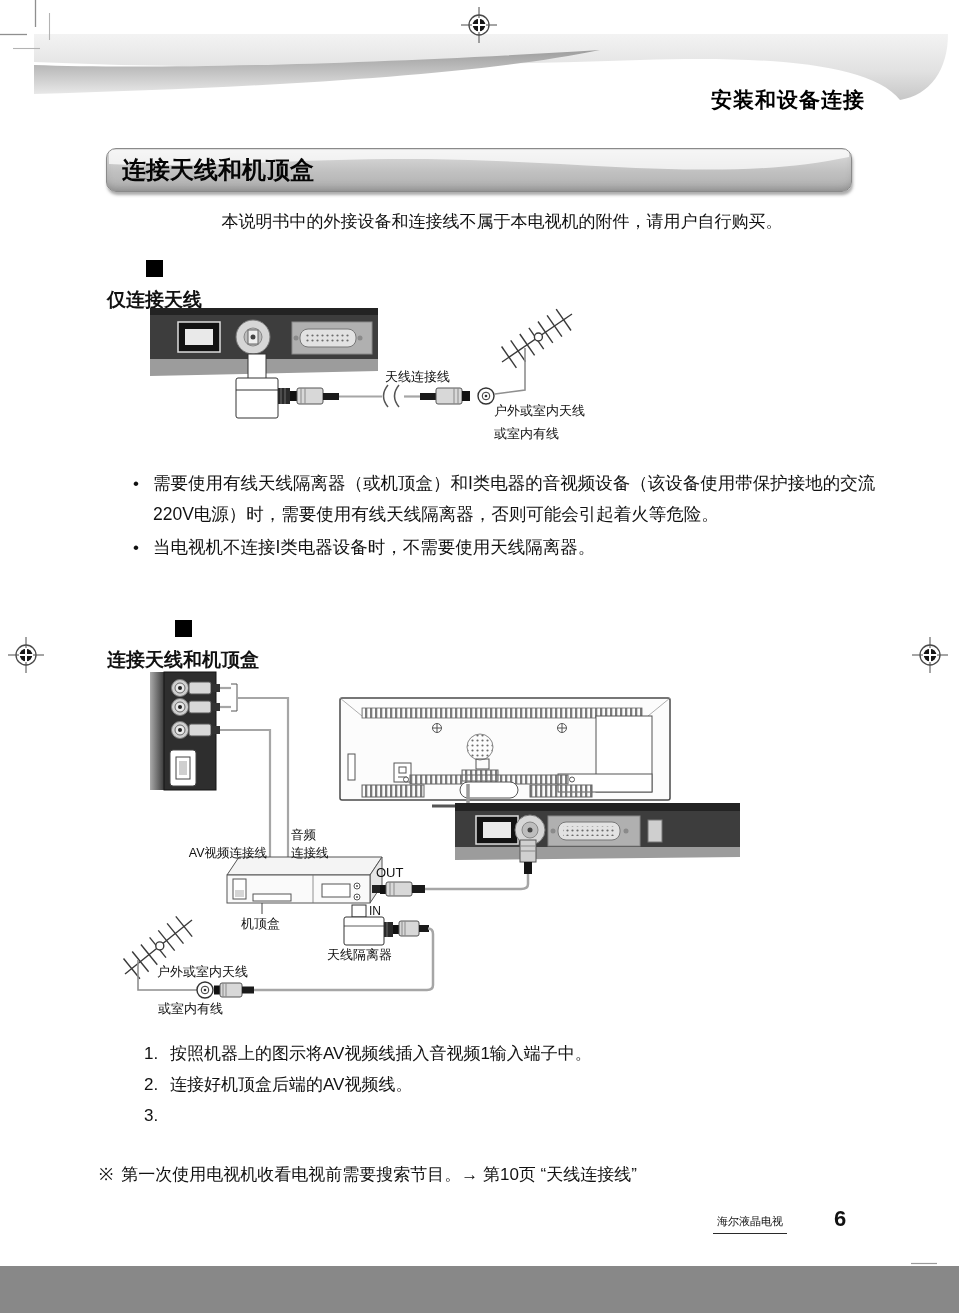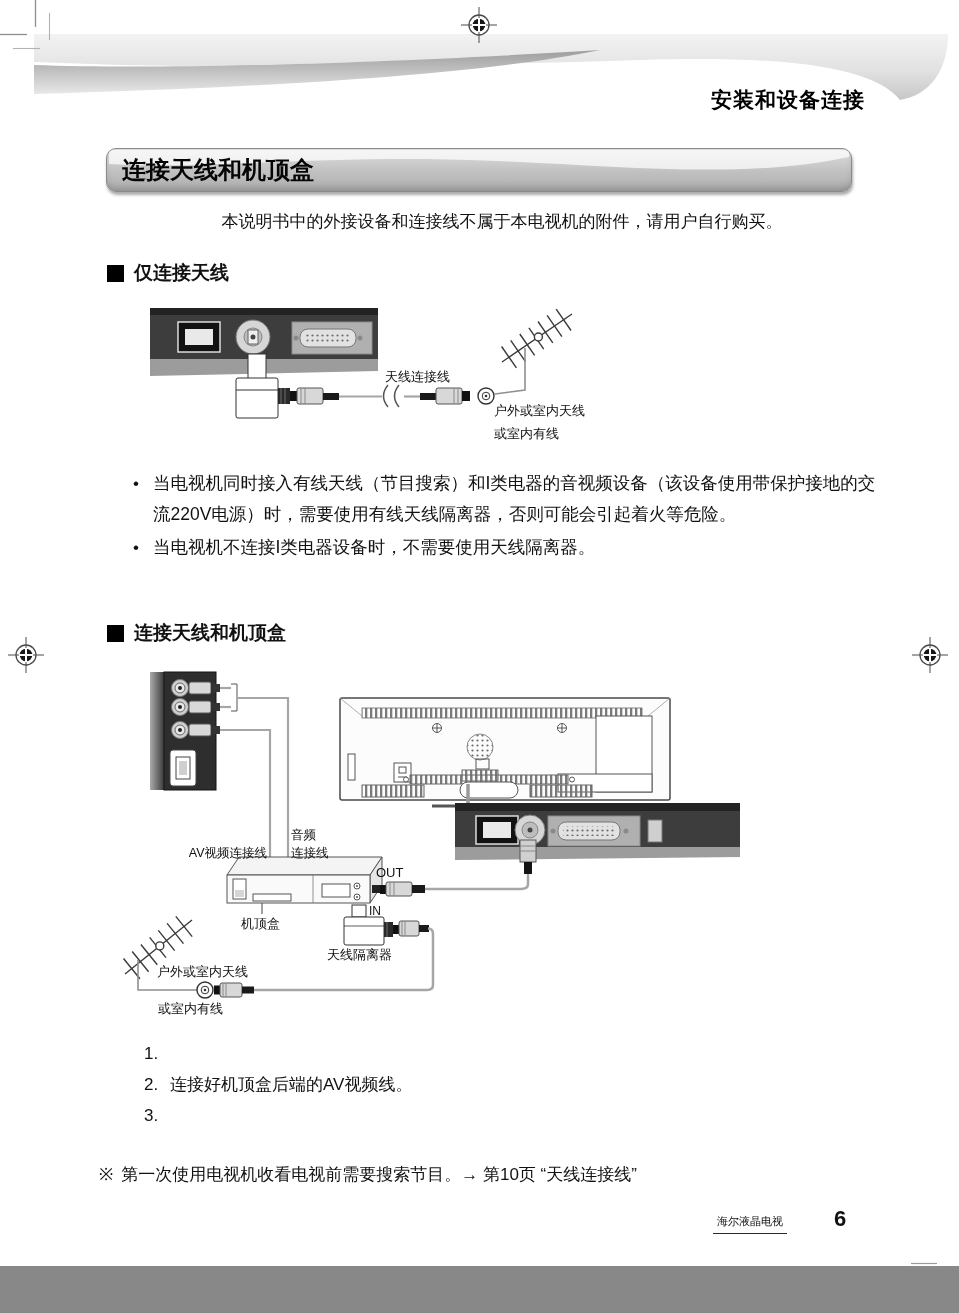--- a/index.html
+++ b/index.html
@@ -9,21 +9,21 @@
   
   .hdr-text{position:absolute;top:86px;right:94px;font-size:21px;font-weight:bold;color:#000;letter-spacing:1px;}
   
   .titlebar{position:absolute;left:106px;top:148px;width:744px;height:42px;border:1px solid #8a8a8a;
             border-radius:10px;background:linear-gradient(180deg,#dedede 0%,#c0c0c0 55%,#b0b0b0 100%);
             box-shadow:1px 3px 3px rgba(90,90,90,.5), inset 0 -6px 8px -4px rgba(60,60,60,.35);
             overflow:hidden;}
   .titlebar .gloss{position:absolute;left:0;top:0;width:100%;height:100%;pointer-events:none;}
   .titlebar .t{position:relative;z-index:2;font-size:24px;font-weight:bold;line-height:42px;padding-left:15px;color:#050505;}
   .intro{position:absolute;left:122px;top:210px;width:760px;font-size:17px;line-height:24px;text-align:center;}
-  .sect{position:absolute;display:flex;align-items:center;gap:10px;}
+  .sect{position:absolute;display:flex;align-items:center;gap:10px;flex-direction:column;}
   .sect .sq{width:17px;height:17px;background:#000;flex:0 0 auto;}
   .sect .lbl{font-size:19px;font-weight:bold;}
   .bullets{position:absolute;left:131px;top:468px;width:756px;list-style:none;margin:0;padding:0;}
   .bullets li{position:relative;padding-left:22px;font-size:17.5px;line-height:31px;}
   .bullets li + li{margin-top:2px;}
   .bullets li::before{content:"•";position:absolute;left:2px;top:0;font-size:17px;}
   .steps{position:absolute;left:144px;top:1038px;width:700px;}
   .steps .row{display:flex;font-size:17px;line-height:31px;}
   .steps .num{width:26px;flex:0 0 auto;}
   .note{position:absolute;left:99px;top:1163px;width:760px;display:flex;gap:8px;font-size:17px;line-height:24px;}
@@ -175,21 +175,21 @@
       <line x1="436.2" y1="11.1" x2="451.0" y2="32.5"></line>
       <circle cx="418.4" cy="39" r="4" fill="#fff"></circle>
       <polyline points="405,50 405,92 375,96" fill="none" stroke="#8f8f8f" stroke-width="1.6"></polyline>
     </g>
     <text x="265" y="83" font-size="13">天线连接线</text>
     <text x="374" y="117" font-size="13">户外或室内天线</text>
     <text x="374" y="140" font-size="13">或室内有线</text>
   </svg>
 
   <ul class="bullets">
-    <li>当电视机同时接入有线天线（节目搜索）和I类电器的音视频设备（该设备使用带保护接地的交流220V电源）时，需要使用有线天线隔离器，否则可能会引起着火等危险。</li>
+    <li>需要使用有线天线隔离器（或机顶盒）和I类电器的音视频设备（该设备使用带保护接地的交流220V电源）时，需要使用有线天线隔离器，否则可能会引起着火等危险。</li>
     <li>当电视机不连接I类电器设备时，不需要使用天线隔离器。</li>
   </ul>
 
   <div class="sect" style="left:107px;top:620px">
     <span class="sq"></span>
     <span class="lbl">连接天线和机顶盒</span>
   </div>
 
   <svg class="abs" style="left:110px;top:658px" width="680" height="362" viewBox="0 0 680 362">
     <defs>
@@ -362,20 +362,21 @@
     <text x="259" y="257" font-size="12">IN</text>
     <text x="131" y="270" font-size="13">机顶盒</text>
     <text x="217" y="301" font-size="13">天线隔离器</text>
     <text x="47" y="318" font-size="13">户外或室内天线</text>
     <text x="48" y="355" font-size="13">或室内有线</text>
   </svg>
 
   <div class="steps">
     <div class="row">
       <span class="num">1.</span>
+      <span>按照机器上的图示将AV视频线插入音视频1输入端子中。</span>
     </div>
     <div class="row">
       <span class="num">2.</span>
       <span>连接好机顶盒后端的AV视频线。</span>
     </div>
     <div class="row">
       <span class="num">3.</span>
     </div>
   </div>
 

